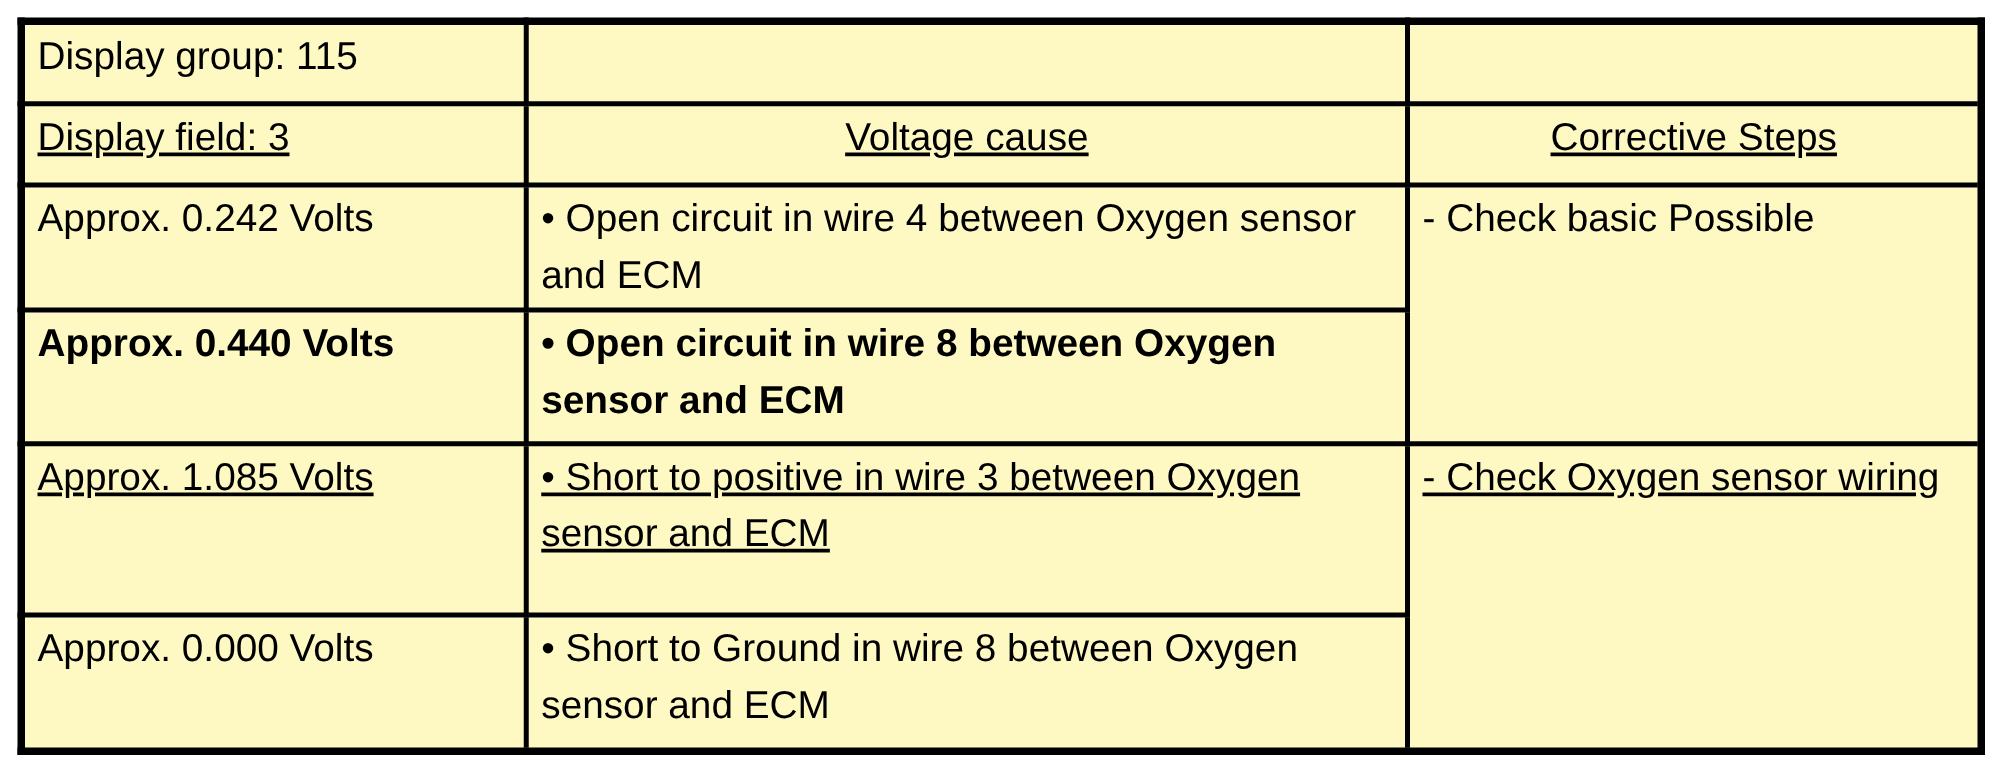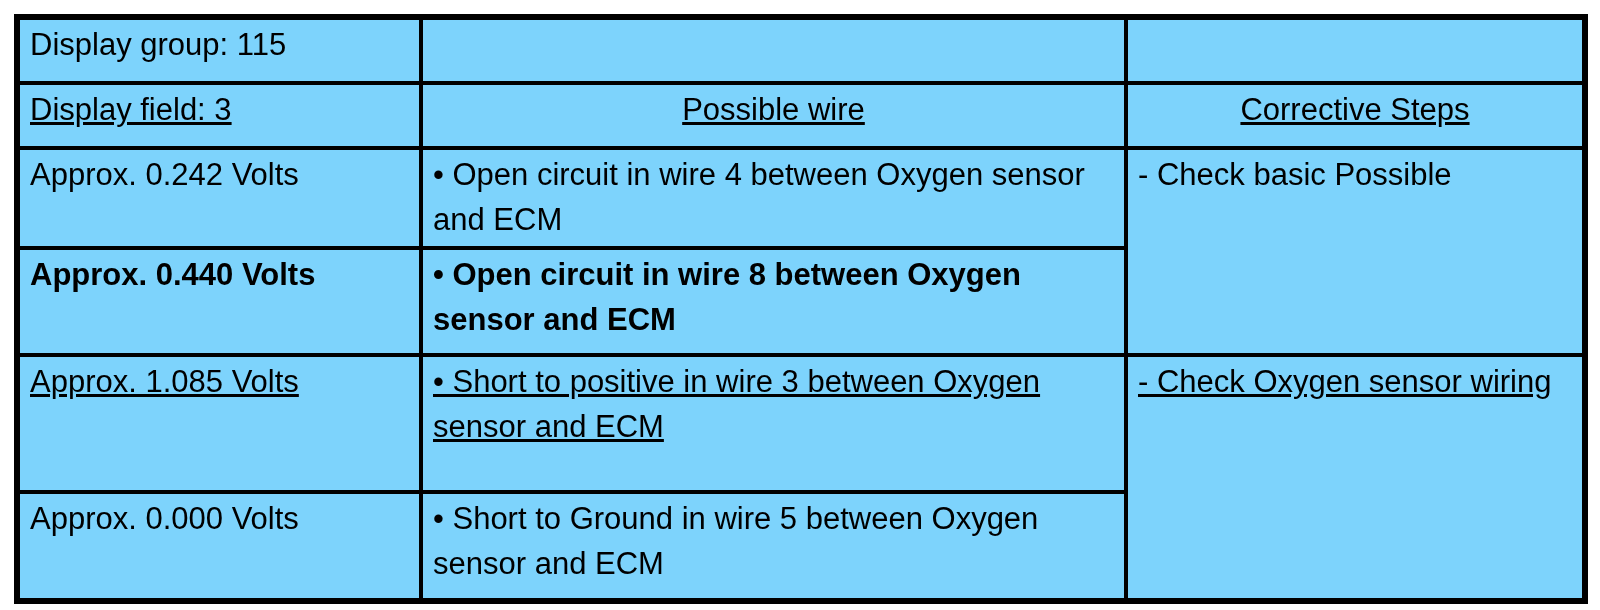--- a/index.html
+++ b/index.html
@@ -23,21 +23,21 @@
     width: 1568px;
     border: 6px solid #000000;
     font-size: 31px;
     line-height: 1.45;
   }
   table.diag td {
     border: 4px solid #000000;
     padding: 3px 10px;
     vertical-align: top;
     overflow: hidden;
-    background: #7dd3fc;
+    background: #fef9c3;
   }
   col.c1 { width: 404px; }
   col.c2 { width: 705px; }
   col.c3 { width: 459px; }
   tr.r1 { height: 66px; }
   tr.r2 { height: 65px; text-decoration: underline; }
   tr.r3 { height: 98px; }
   tr.r4 { height: 107px; font-weight: bold; }
   tr.r5 { height: 137px; text-decoration: underline; }
   tr.r6 { height: 109px; }
@@ -54,35 +54,35 @@
     <col class="c3">
   </colgroup>
   <tbody>
     <tr class="r1">
       <td class="vmid">Display group: 115</td>
       <td></td>
       <td></td>
     </tr>
     <tr class="r2">
       <td class="vmid">Display field: 3</td>
-      <td class="center">Possible wire</td>
+      <td class="center">Voltage cause</td>
       <td class="center">Corrective Steps</td>
     </tr>
     <tr class="r3">
       <td>Approx. 0.242 Volts</td>
       <td>• Open circuit in wire 4 between Oxygen sensor and ECM</td>
       <td rowspan="2">- Check basic Possible</td>
     </tr>
     <tr class="r4">
       <td>Approx. 0.440 Volts</td>
       <td>• Open circuit in wire 8 between Oxygen sensor and ECM</td>
     </tr>
     <tr class="r5">
       <td>Approx. 1.085 Volts</td>
       <td>• Short to positive in wire 3 between Oxygen sensor and ECM</td>
       <td rowspan="2">- Check Oxygen sensor wiring</td>
     </tr>
     <tr class="r6">
       <td>Approx. 0.000 Volts</td>
-      <td>• Short to Ground in wire 5 between Oxygen sensor and ECM</td>
+      <td>• Short to Ground in wire 8 between Oxygen sensor and ECM</td>
     </tr>
   </tbody>
 </table>
 
 </body></html>

